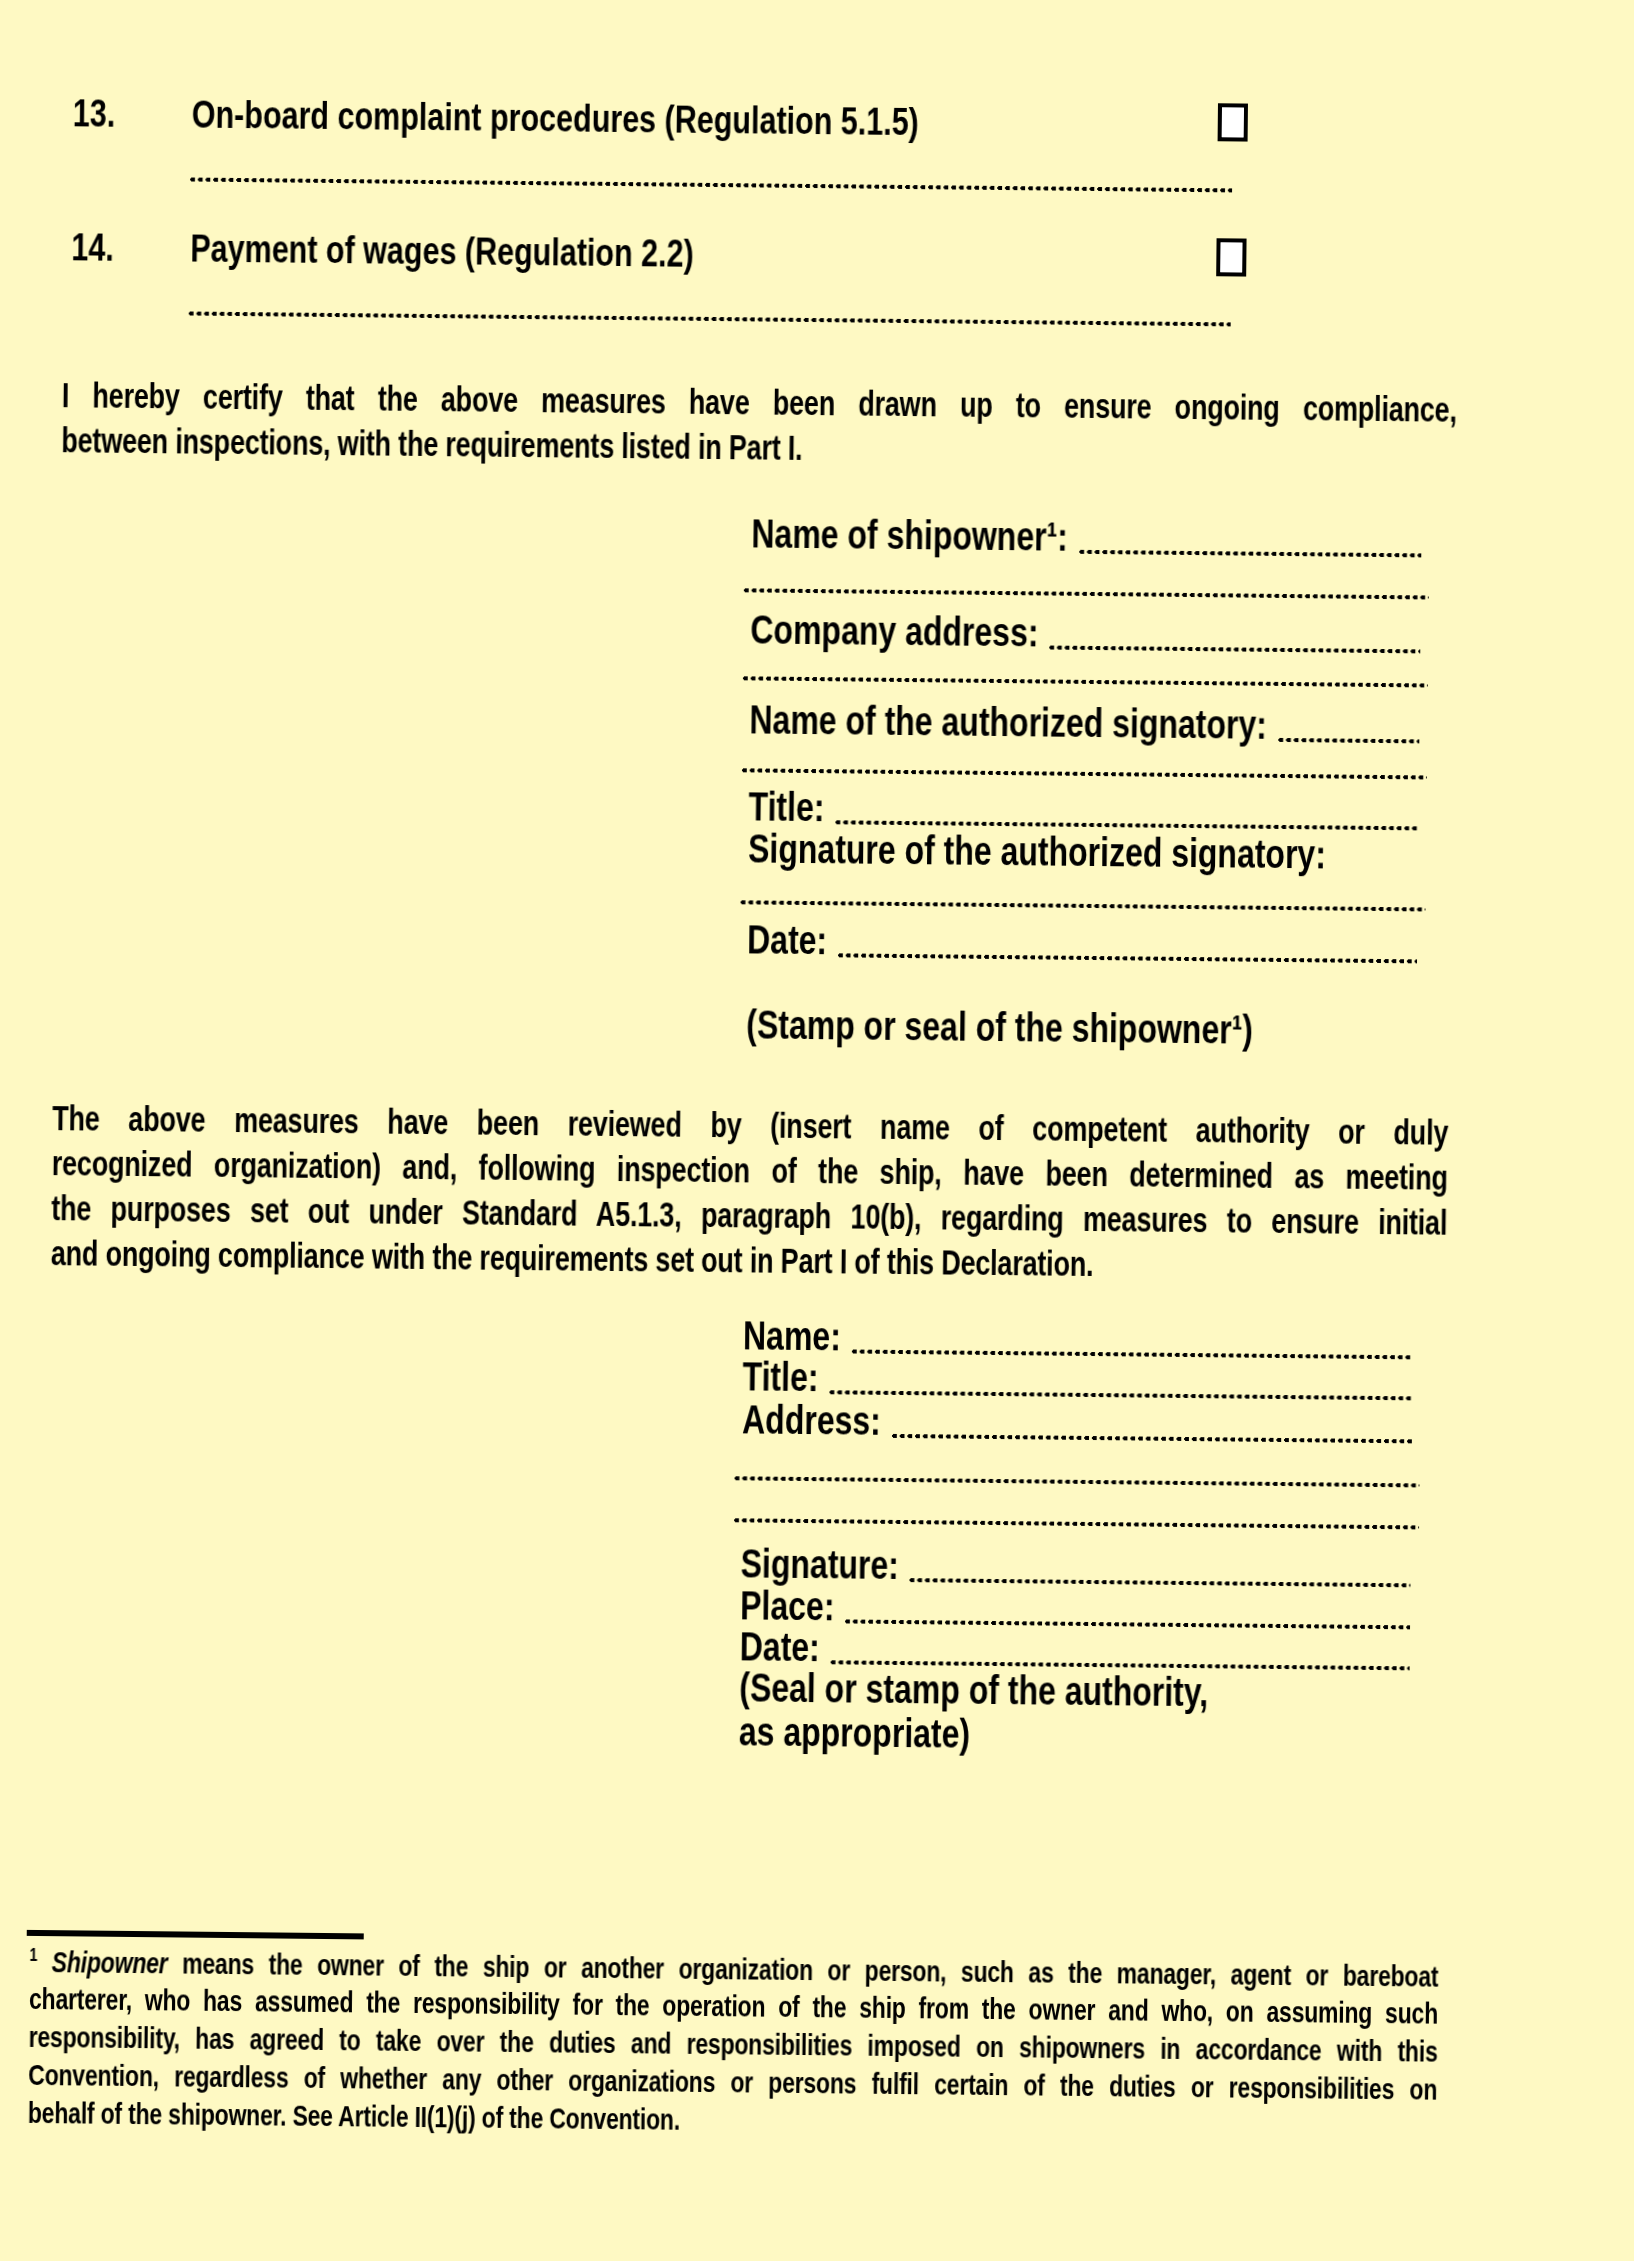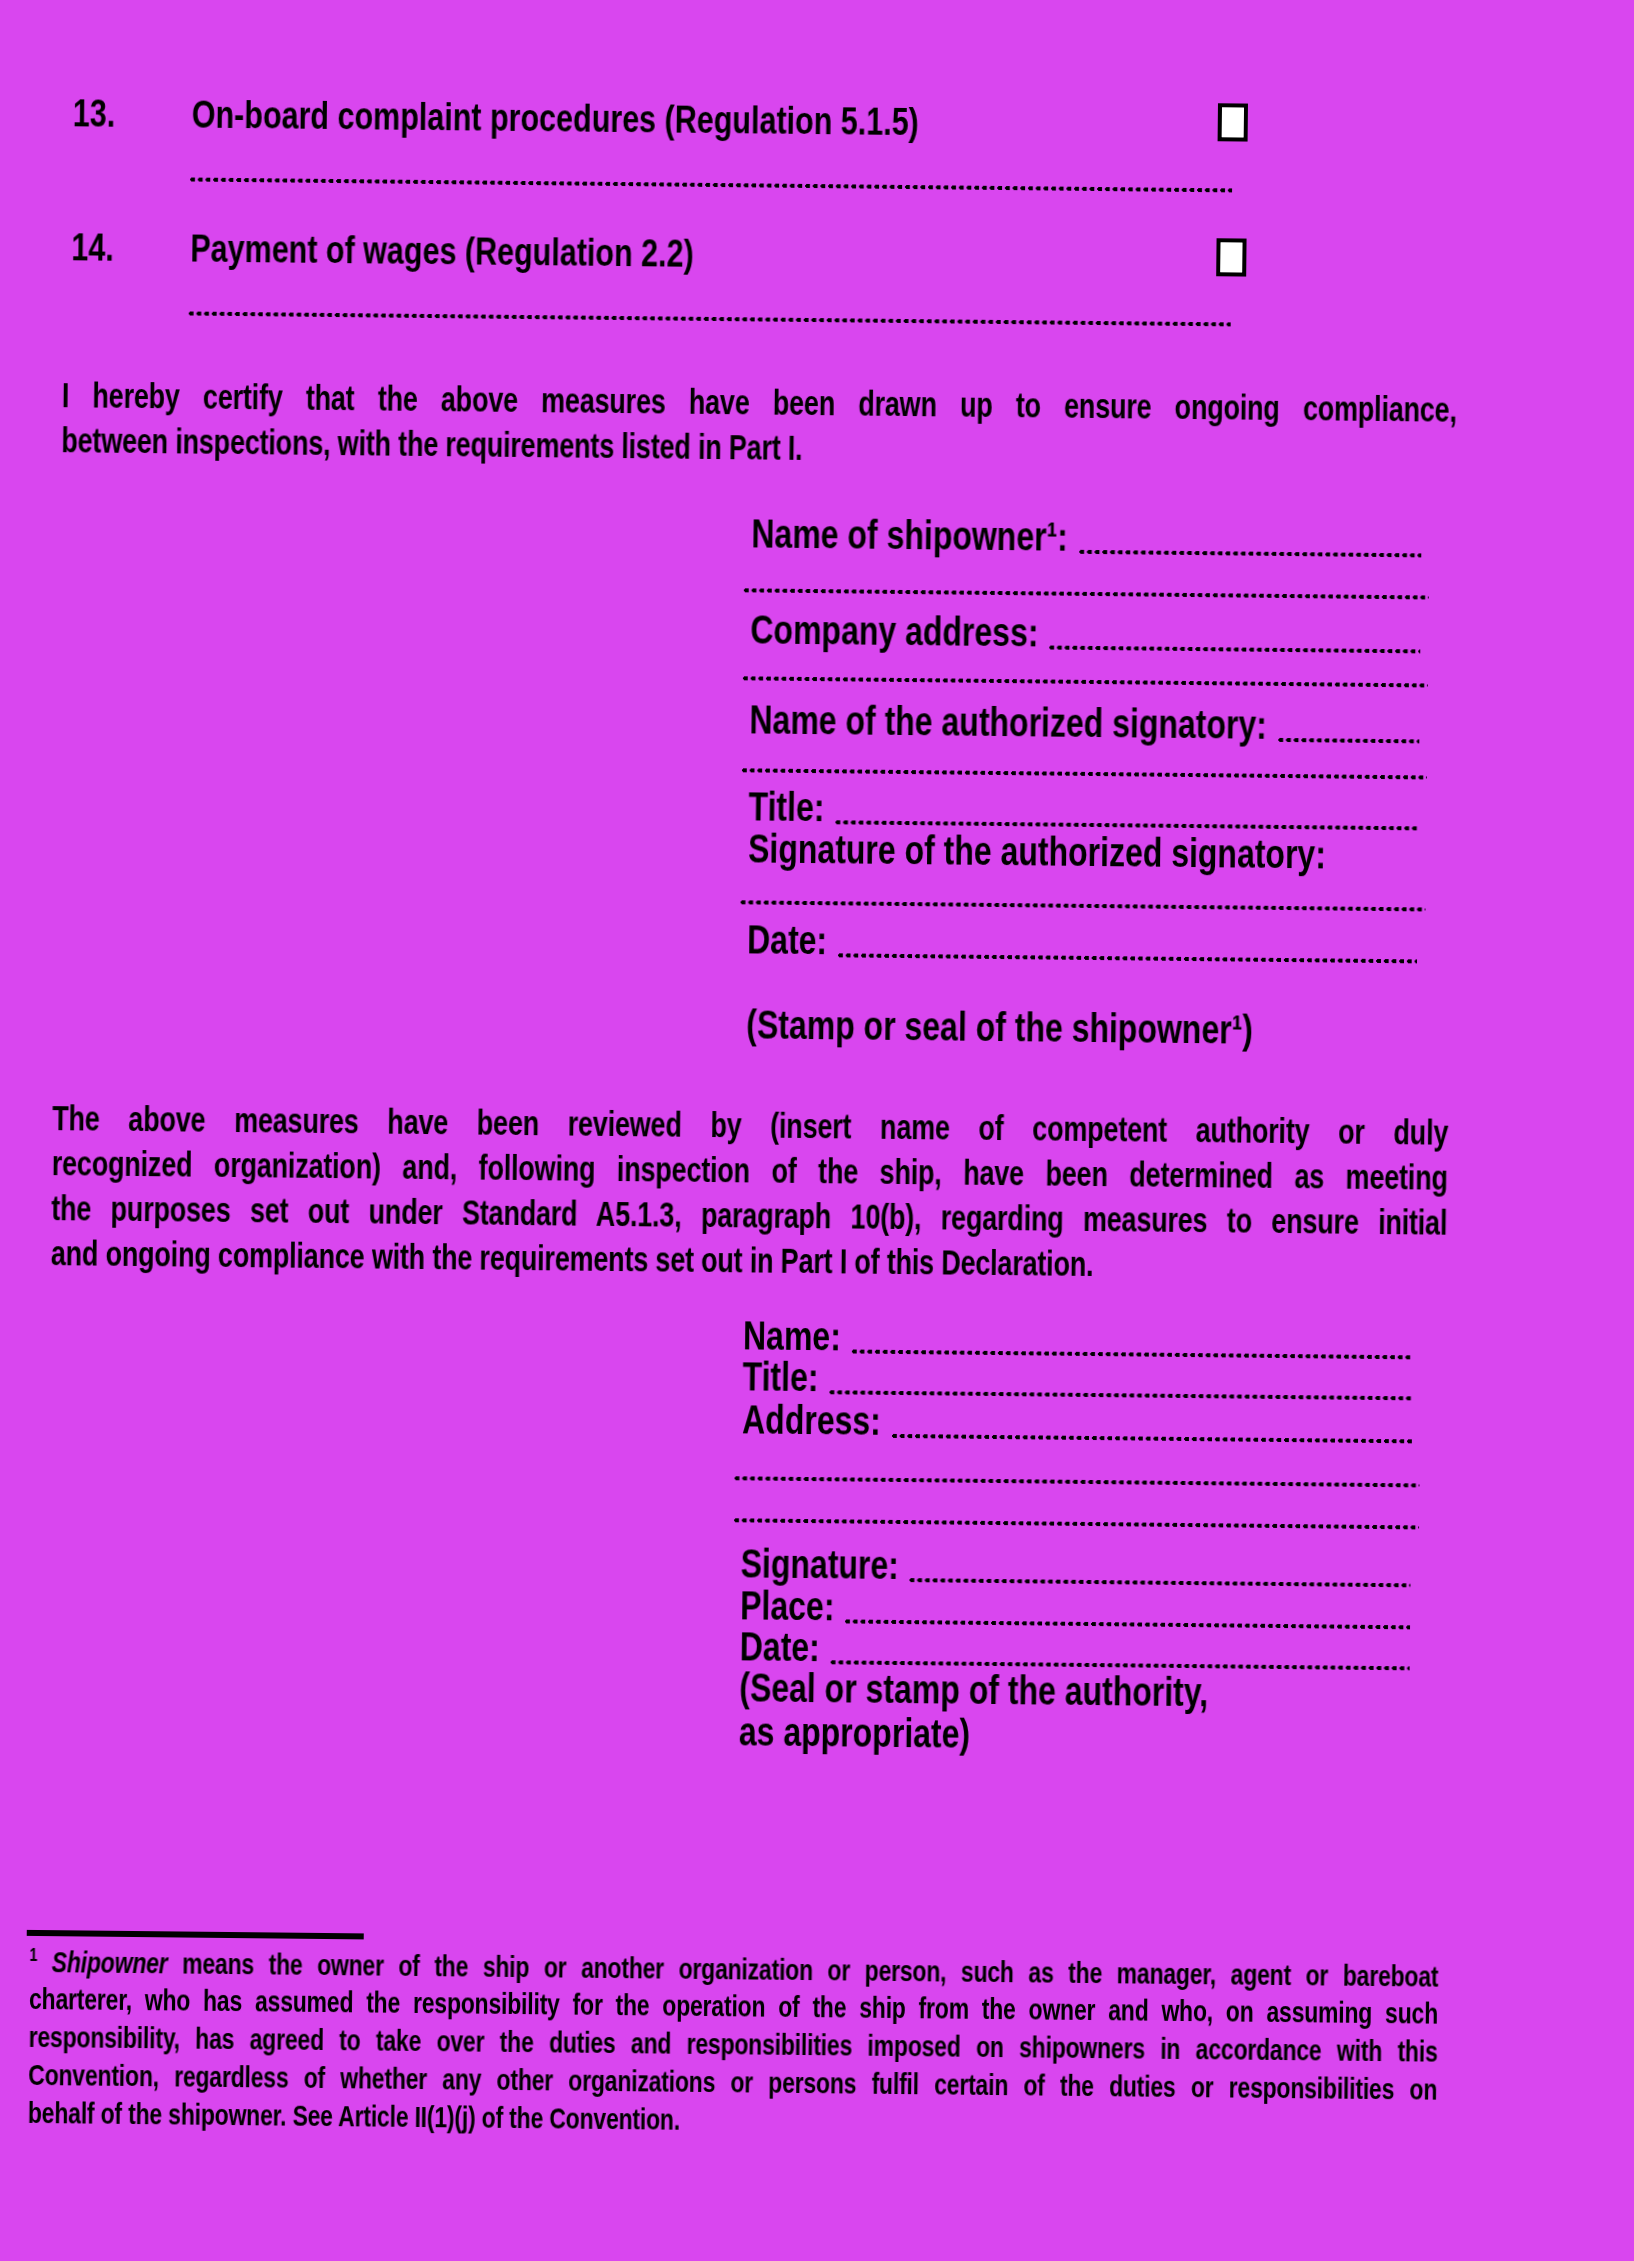--- a/index.html
+++ b/index.html
@@ -1,17 +1,17 @@
 <!DOCTYPE html>
 <html style="font-size:13px"><head>
 <meta charset="utf-8">
 <style>
   html,body{margin:0;padding:0;background:#e8e8e8;}
   .page{
-    position:relative;width:1634px;height:2261px;background:#d946ef;
+    position:relative;width:1634px;height:2261px;background:#fef9c3;
     overflow:hidden;font-family:"Liberation Sans","DejaVu Sans",sans-serif;
     color:#0b0b0b;font-weight:bold;
   }
   .sheet{
     position:absolute;inset:0;
     transform:rotate(0.6deg);transform-origin:48px 0;
     filter:blur(0.4px) contrast(1.25);
   }
   
   .tx{display:inline-block;transform:scaleY(1.27);transform-origin:left bottom;white-space:nowrap;}

